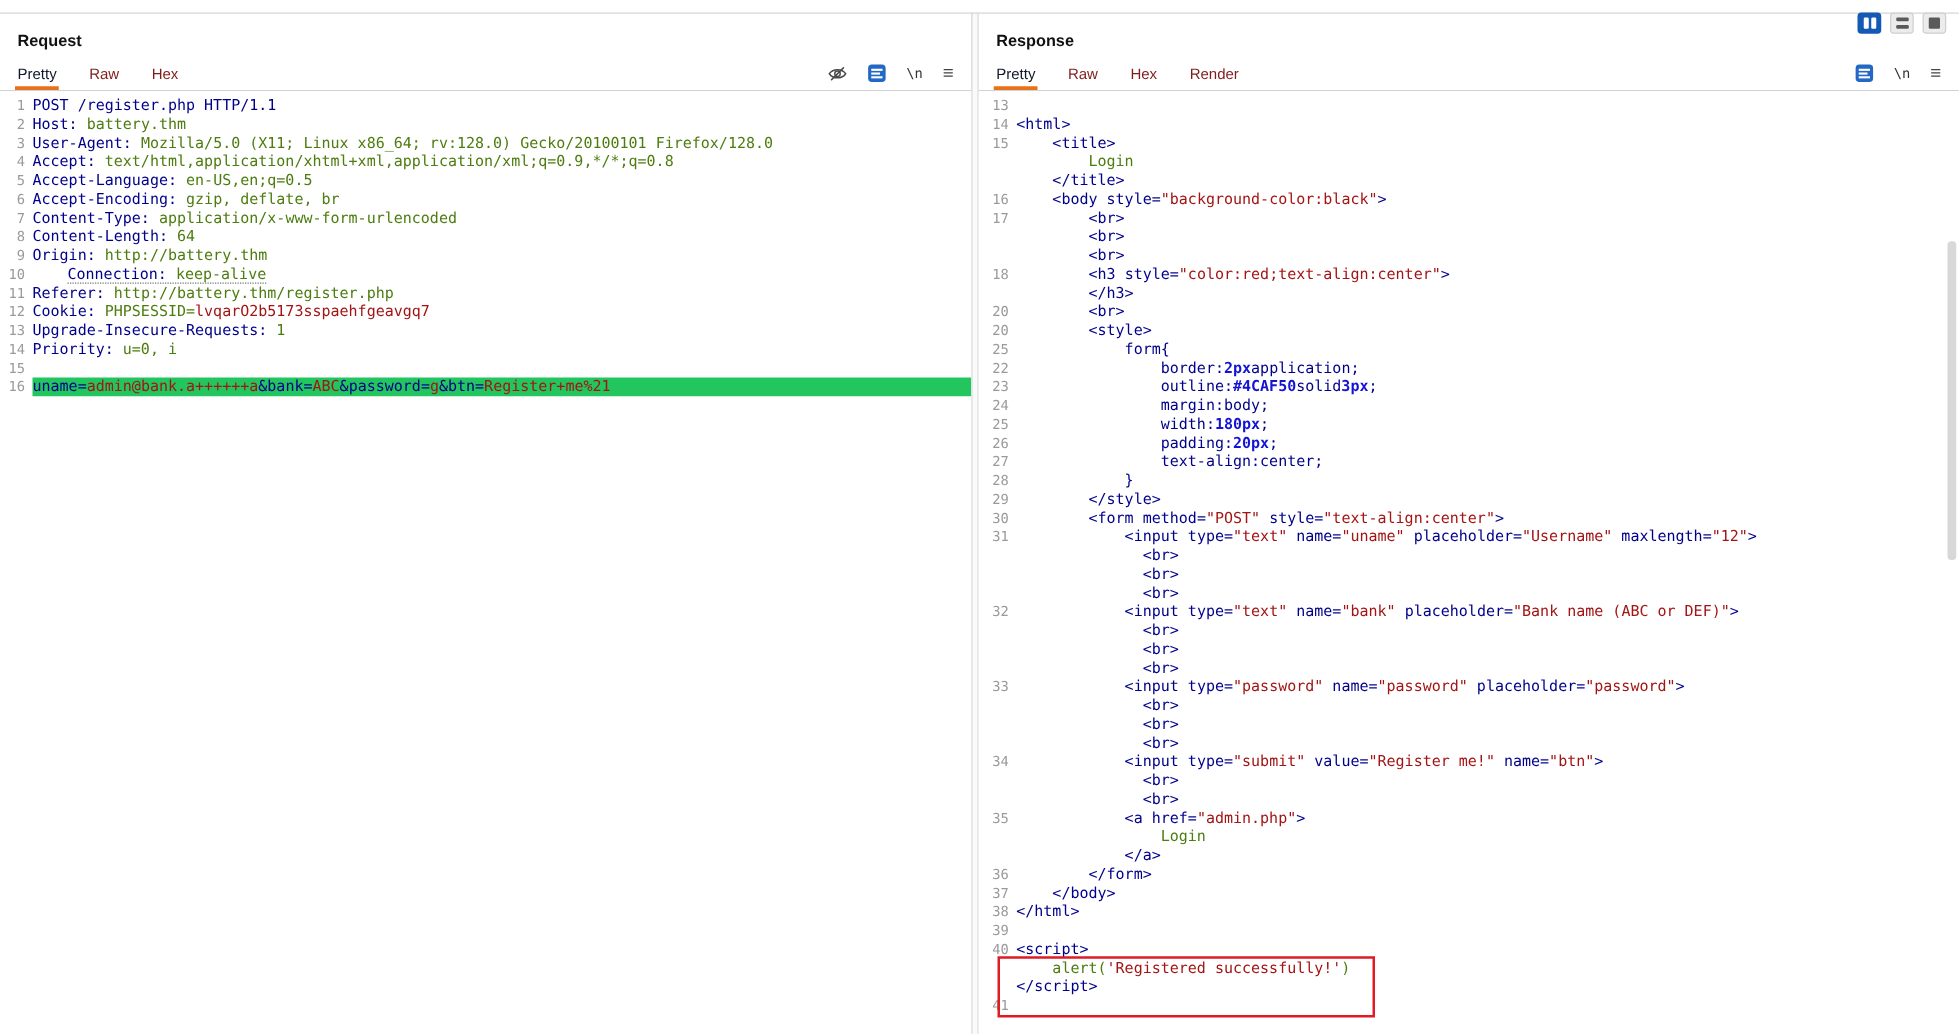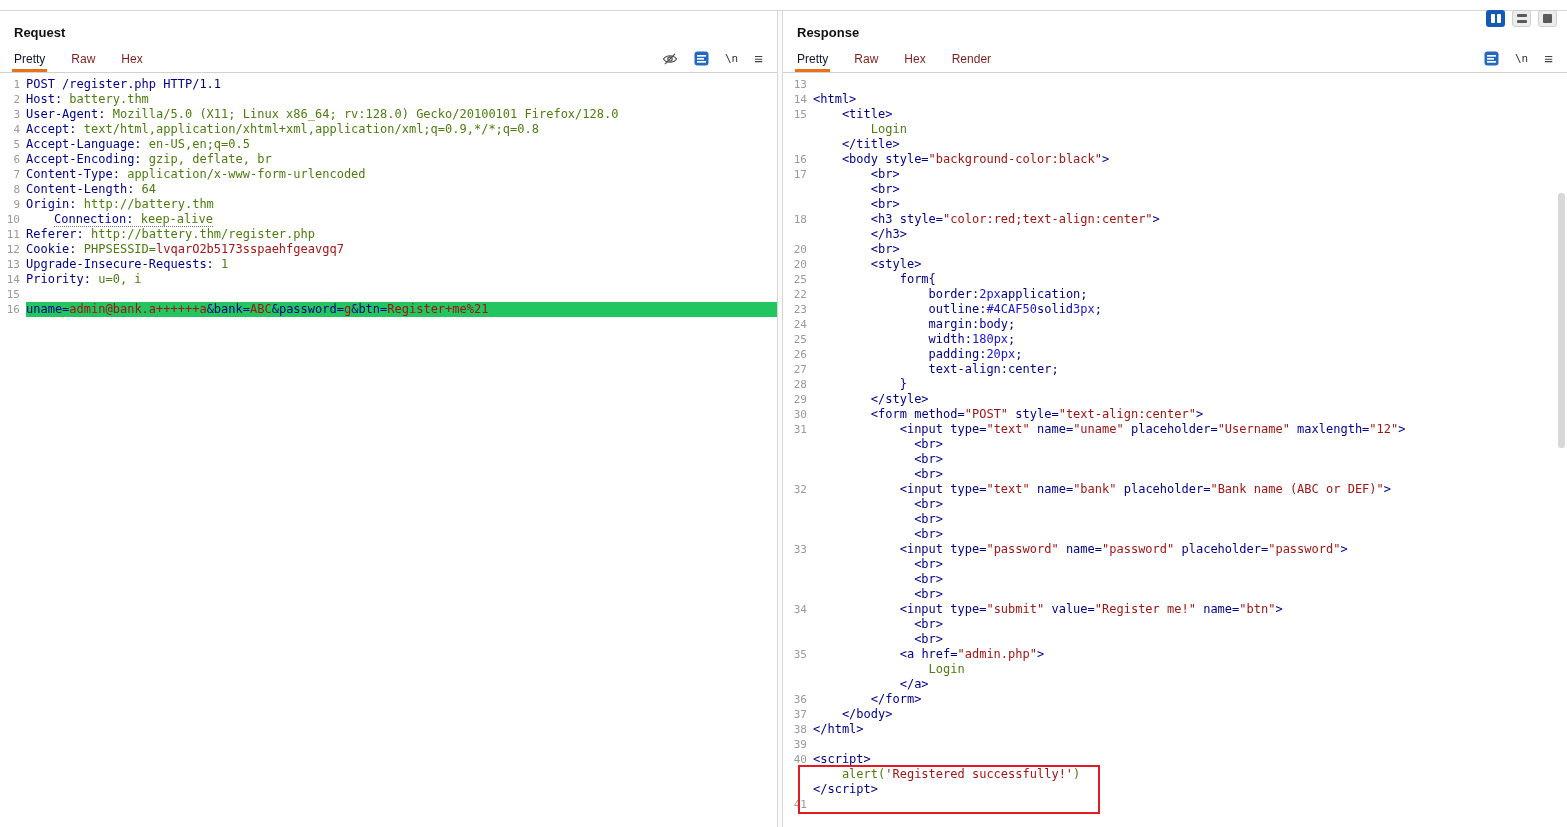--- a/index.html
+++ b/index.html
@@ -44,21 +44,21 @@
   .request .ln { width:16px; }
   .response .ln { width:20px; }
   .lc { flex:1; white-space:pre; margin-left:6px; min-width:0; }
   .hl .lc { background:#22c55e; }
   .run.dotted { border-bottom:1px dotted #777;margin-left:28px; }
 
   
   .tk-k { color:#00008b; }
   .tk-t { color:#4d7c0f; }
   .tk-s { color:#a31515; }
-  .tk-n { color:#1414d4; }
+  .tk-n { color:#1414d4;font-weight:bold; }
 
   .annot { position:absolute; left:15px; top:692px; width:302px; height:49px; border:2px solid #e01b24; pointer-events:none; }
   .vscroll { position:absolute; right:2px; top:120px; width:7px; height:255px; background:#d8d8d8; border-radius:3px; cursor:grab; }
 </style>
 </head>
 <body>
 
 <div class="app">
 
   <div class="layout-btns">

